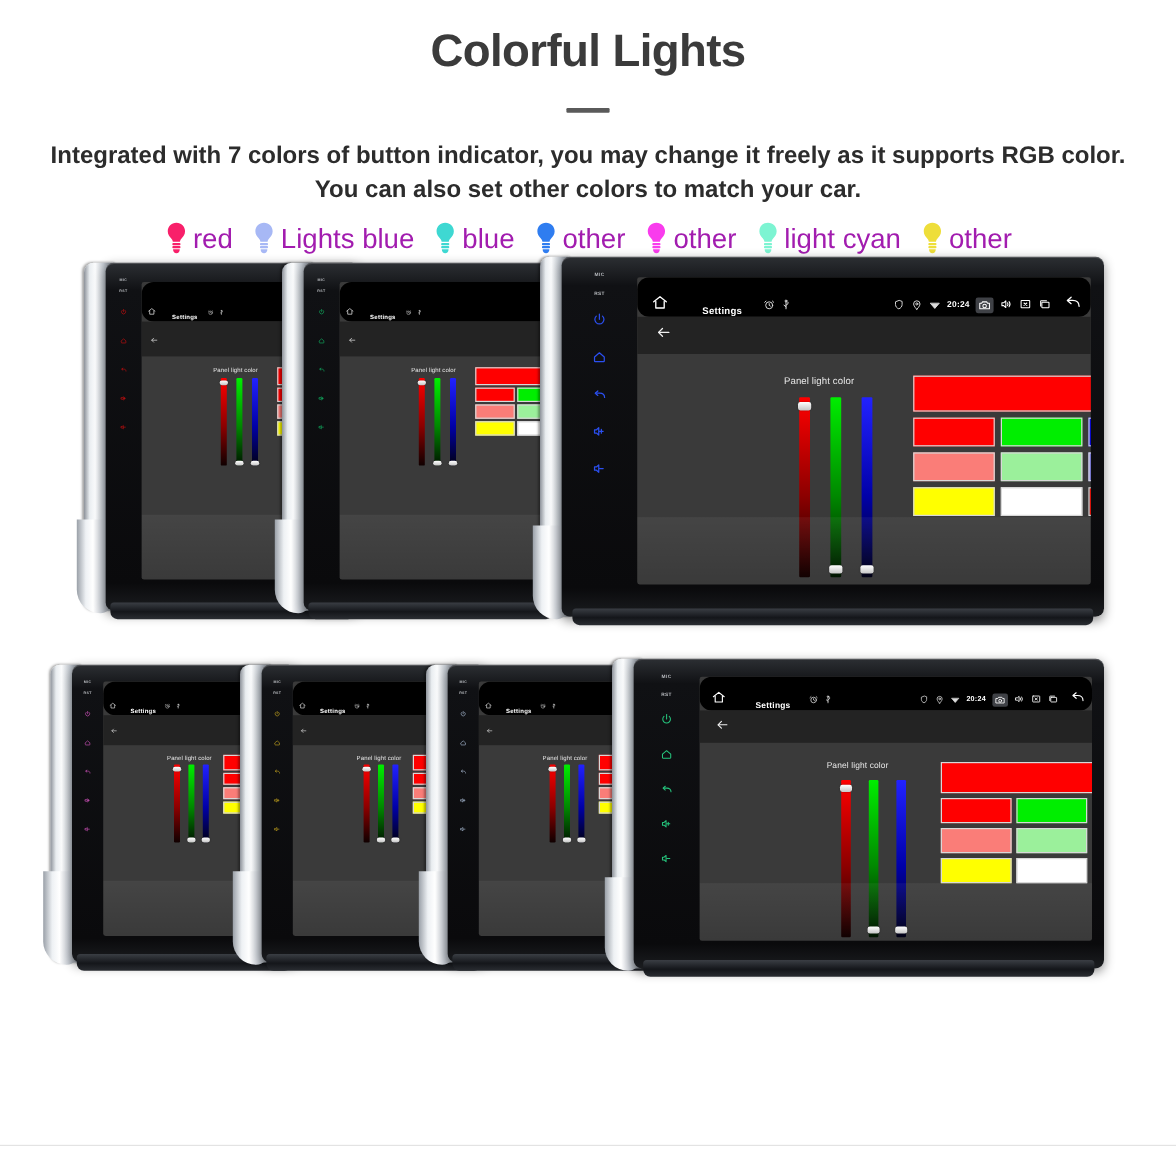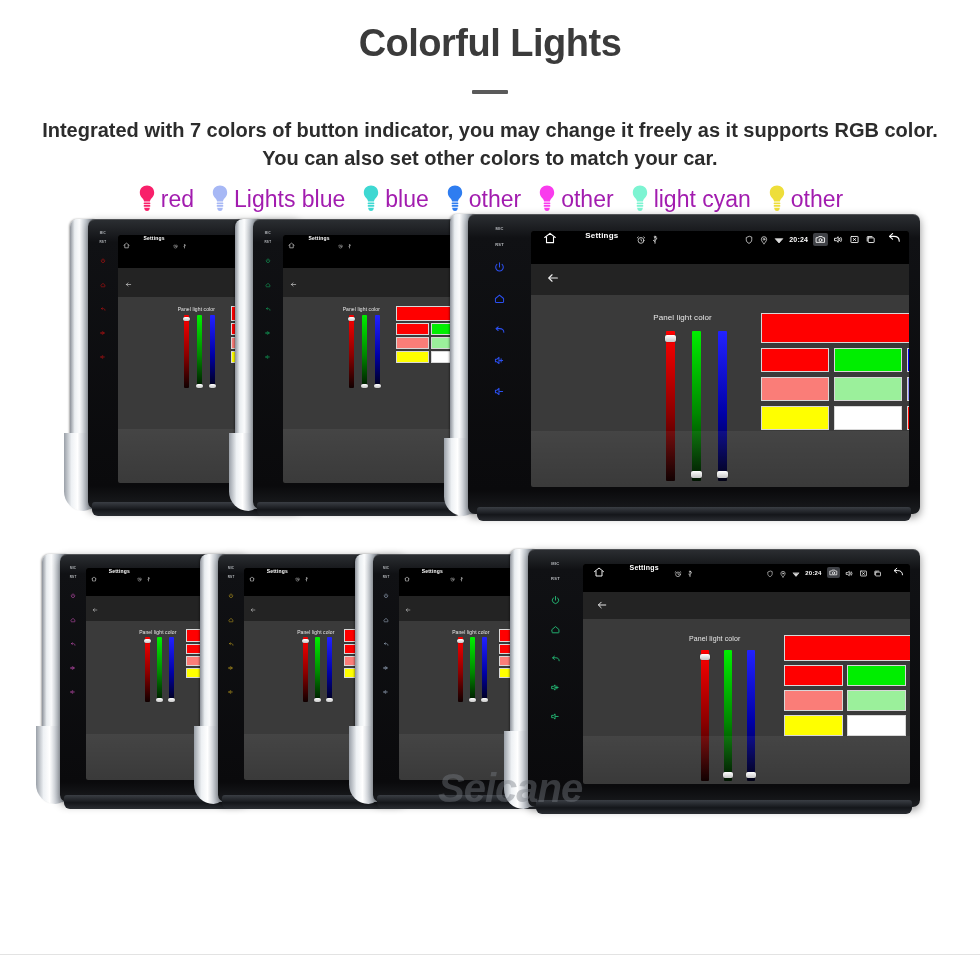--- a/index.html
+++ b/index.html
@@ -64,22 +64,22 @@
     padding-top:4px;box-sizing:border-box;
   }
   .side-txt{font-size:4px;color:#b9bcc0;letter-spacing:.3px;font-weight:bold;}
   .side-ico{display:block;}
 
   .screen{
     position:absolute;left:14%;right:2.5%;top:5.5%;bottom:9%;
     background:#3a3a3a;border-radius:2px;overflow:hidden;
   }
   .statusbar{
-    height:13%;background:#000;display:flex;align-items:flex-start;
-    padding:0 2% 0 3%;box-sizing:border-box;
+    height:13%;background:#000;display:flex;align-items:flex-end;
+    padding:0 2% 0 3%;box-sizing:border-box;border-radius:10px;
   }
   .sb-title{color:#fff;font-size:7px;font-weight:bold;margin-left:8%;letter-spacing:.2px;}
   .sb-mid{display:flex;align-items:center;gap:4px;margin-left:5%;}
   .sb-right{margin-left:auto;display:flex;align-items:center;gap:5px;}
   .sb-time{color:#fff;font-size:6.5px;font-weight:bold;letter-spacing:.2px;}
   .sb-cam{background:#3f4146;border-radius:2px;padding:1px 2px;display:flex;}
 
   .actionbar{height:12%;background:#232323;display:flex;align-items:center;padding-left:4%;}
 
   .content{position:absolute;left:0;right:0;top:25%;bottom:0;}
@@ -874,16 +874,15 @@
                 <div class="sw" style="width:59px;height:21px;background:#ffff00"></div>
                 <div class="sw" style="width:59px;height:21px;background:#ffffff"></div>
                 <div class="sw sw-rainbow" style="width:59px;height:21px;"></div>
               </div>
             </div>
           </div>
           <div class="glass"></div>
         </div>
       </div>
     </div>
-    <div class="watermark" style="left: 438px; top: 552px; font-size: 40px; z-index: 20;">Seicane</div>
   </div>
 
 <div class="footline"></div>
 
 </body></html>

